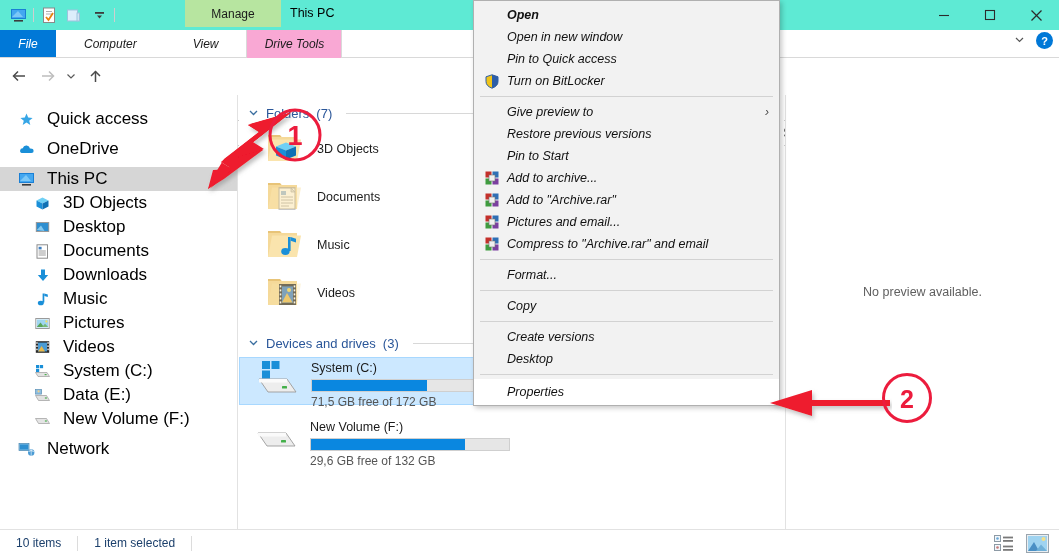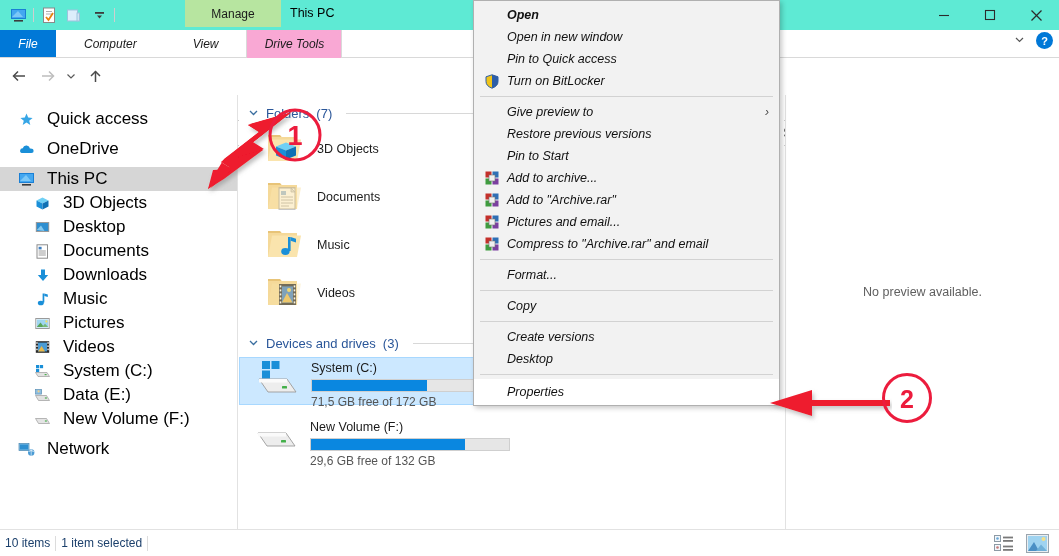--- a/index.html
+++ b/index.html
@@ -83,21 +83,21 @@
   .drive-free { font-size:12px; color:#555; margin-top:3px; }
 
   
   .preview { position:absolute; left:785px; top:95px; width:274px; height:434px; background:#fff;
              border-left:1px solid #e2e2e2; display:flex; align-items:center; justify-content:center; }
   .preview-text { font-size:12.5px; color:#5f5f5f; margin-bottom:40px; }
 
   
   .statusbar { position:absolute; left:0; bottom:0; width:1059px; height:27px; border-top:1px solid #e2e2e2;
                background:#fff; display:flex; align-items:center; }
-  .status-item { font-size:12px; color:#1b3f6b; padding:0 5px; }
+  .status-item { font-size:12px; color:#1b3f6b; padding:0 16px; }
   .status-div { width:1px; height:15px; background:#dcdcdc; }
   .viewbtns { position:absolute; right:10px; top:4px; display:flex; gap:12px; align-items:center; }
 
   
   .ctxmenu { position:absolute; left:473px; top:0px; width:307px; background:#f2f2f2;
              border:1px solid #b0b0b0; box-shadow:2px 2px 5px rgba(0,0,0,0.22); z-index:50;
              padding:3px 0 0 0;font-style:italic; }
   .ctxitem { height:22px; display:flex; align-items:center; padding-left:8px; font-size:12.5px; color:#111; }
   .ctxitem.bold { font-weight:bold; }
   .ctxitem.highlight { background:#fff; }

